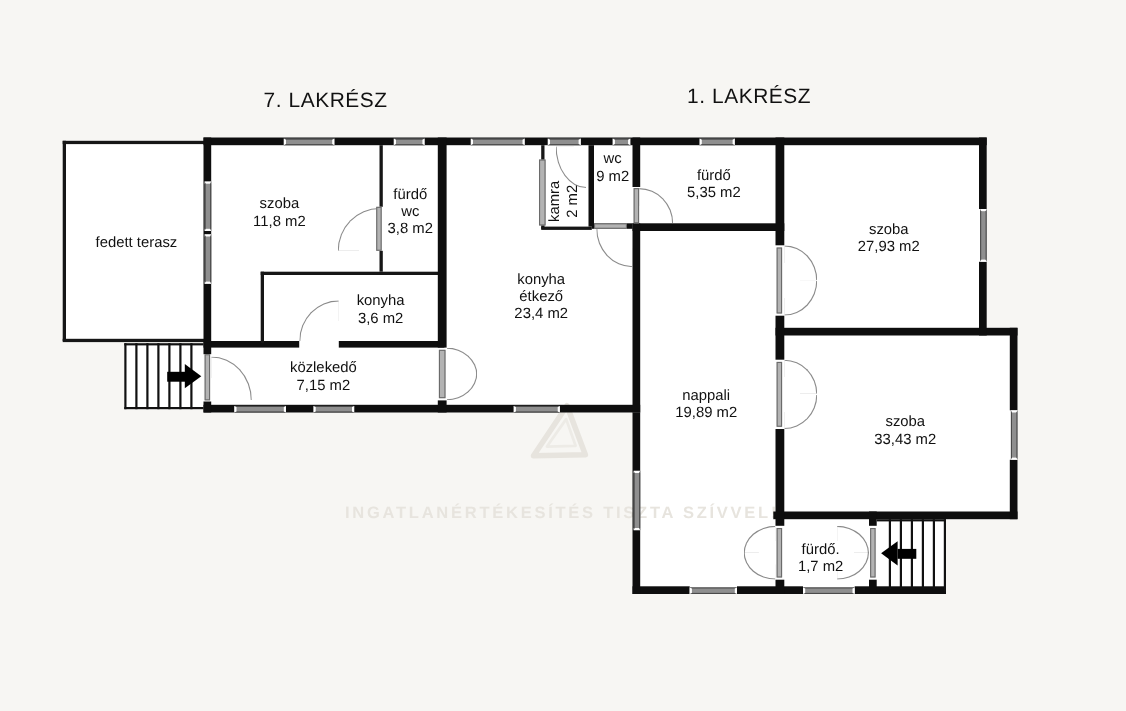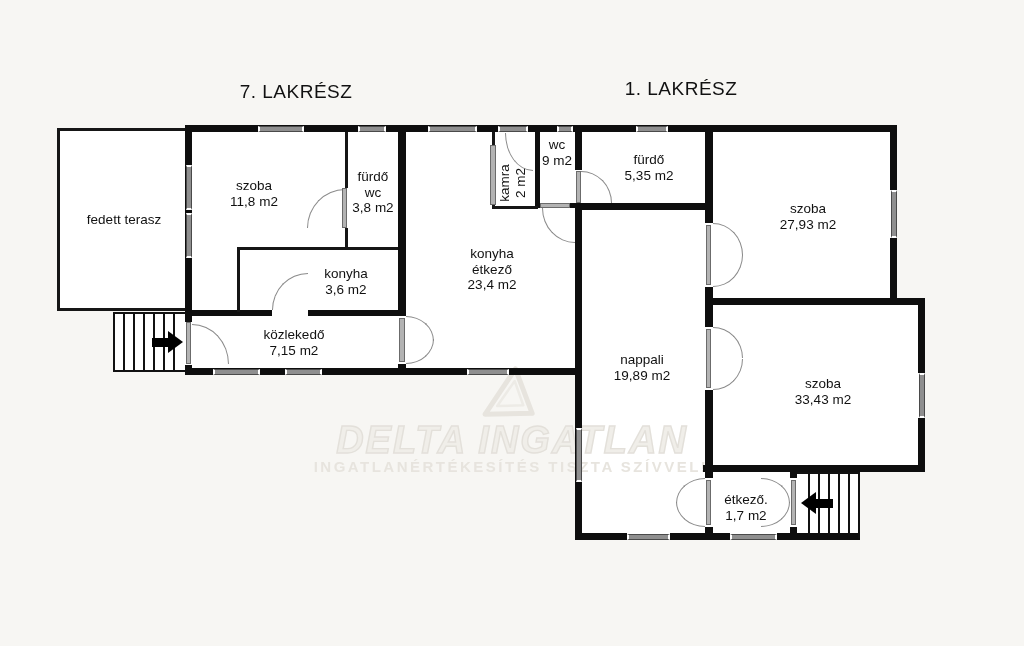--- a/index.html
+++ b/index.html
@@ -52,21 +52,20 @@
   <div class="floor" style="left:705px;top:467px;width:92px;height:73px"></div>
   <div class="floor" style="left:113px;top:312px;width:72px;height:60px"></div>
   <div class="floor" style="left:797px;top:472px;width:63px;height:68px"></div>
 
   <div class="wm" style="left:478px;top:366px;width:56px;height:56px">
     <svg width="56" height="56" viewBox="0 0 56 56" style="position:absolute;left:0;top:0;transform:rotate(-6deg)">
       <polygon points="40,4 52,50 5,46" fill="none" stroke="#e7e4de" stroke-width="5" stroke-linejoin="round"></polygon>
       <polygon points="38,16 44,41 18,39" fill="none" stroke="#edebe6" stroke-width="2.5" stroke-linejoin="round"></polygon>
     </svg>
   </div>
-  <div class="wm wm-big" style="left:512px;top:440px">DELTA INGATLAN</div>
   <div class="wm wm-small" style="left:511px;top:466px">INGATLANÉRTÉKESÍTÉS TISZTA SZÍVVEL!</div>
 
   <div class="wall-thin" style="left:57px;top:128px;width:130px;height:2.5px"></div>
   <div class="wall-thin" style="left:57px;top:128px;width:2.5px;height:182px"></div>
   <div class="wall-thin" style="left:57px;top:308px;width:130px;height:2.5px"></div>
 
   <div class="wall" style="left:185px;top:125px;width:712px;height:7px"></div>
   <div class="wall" style="left:185px;top:368px;width:397px;height:7px"></div>
   <div class="wall" style="left:185px;top:310px;width:87px;height:6px"></div>
   <div class="wall" style="left:308px;top:310px;width:96px;height:6px"></div>
@@ -213,17 +212,17 @@
   </div>
   <div class="lbl" style="left:642px;top:367px">
     <div style="position:static">nappali</div>
     <div style="position:static">19,89 m2</div>
   </div>
   <div class="lbl" style="left:823px;top:391px">
     <div style="position:static">szoba</div>
     <div style="position:static">33,43 m2</div>
   </div>
   <div class="lbl" style="left:746px;top:507px">
-    <div style="position:static">étkező.</div>
+    <div style="position:static">fürdő.</div>
     <div style="position:static">1,7 m2</div>
   </div>
 
 </div>
 
 </body></html>

